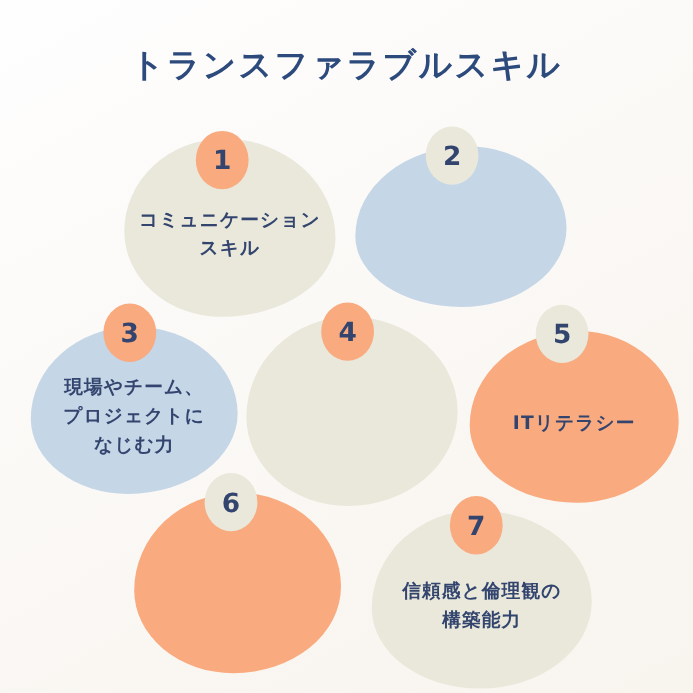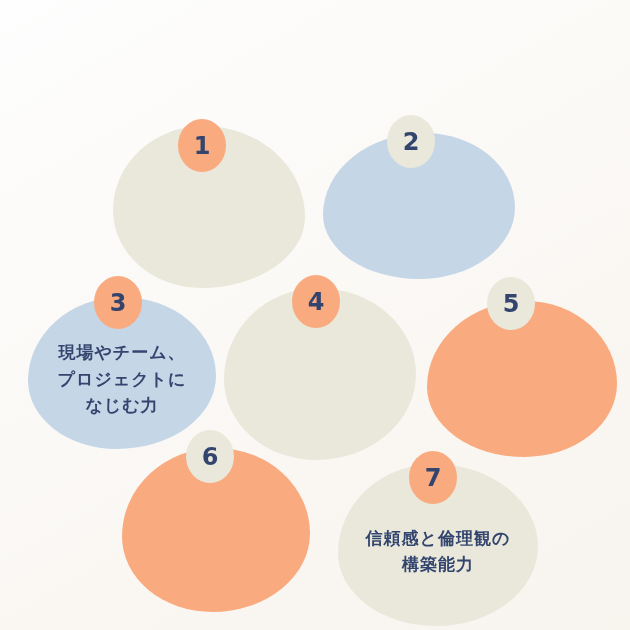--- a/index.html
+++ b/index.html
@@ -87,26 +87,29 @@
   .badge-5 { left:60px; top:-24px; }
   .badge-6 { left:64px; top:-18px; }
   .badge-7 { left:71px; top:-13px; }
 </style>
 </head>
 <body>
 
 <div class="canvas">
 
   <h1 class="title">
+    <span class="line">トランスファラブルスキル</span>
   </h1>
 
   <div class="bubble b1 fill-beige">
     <div class="badge badge-1 fill-orange">
       <span>1</span>
     </div>
+    <div class="label">コミュニケーション
+スキル</div>
   </div>
 
   <div class="bubble b2 fill-blue">
     <div class="badge badge-2 fill-beige">
       <span>2</span>
     </div>
   </div>
 
   <div class="bubble b3 fill-blue">
     <div class="badge badge-3 fill-orange">
@@ -120,20 +123,21 @@
   <div class="bubble b4 fill-beige">
     <div class="badge badge-4 fill-orange">
       <span>4</span>
     </div>
   </div>
 
   <div class="bubble b5 fill-orange">
     <div class="badge badge-5 fill-beige">
       <span>5</span>
     </div>
+    <div class="label">ITリテラシー</div>
   </div>
 
   <div class="bubble b6 fill-orange">
     <div class="badge badge-6 fill-beige">
       <span>6</span>
     </div>
   </div>
 
   <div class="bubble b7 fill-beige">
     <div class="badge badge-7 fill-orange">

